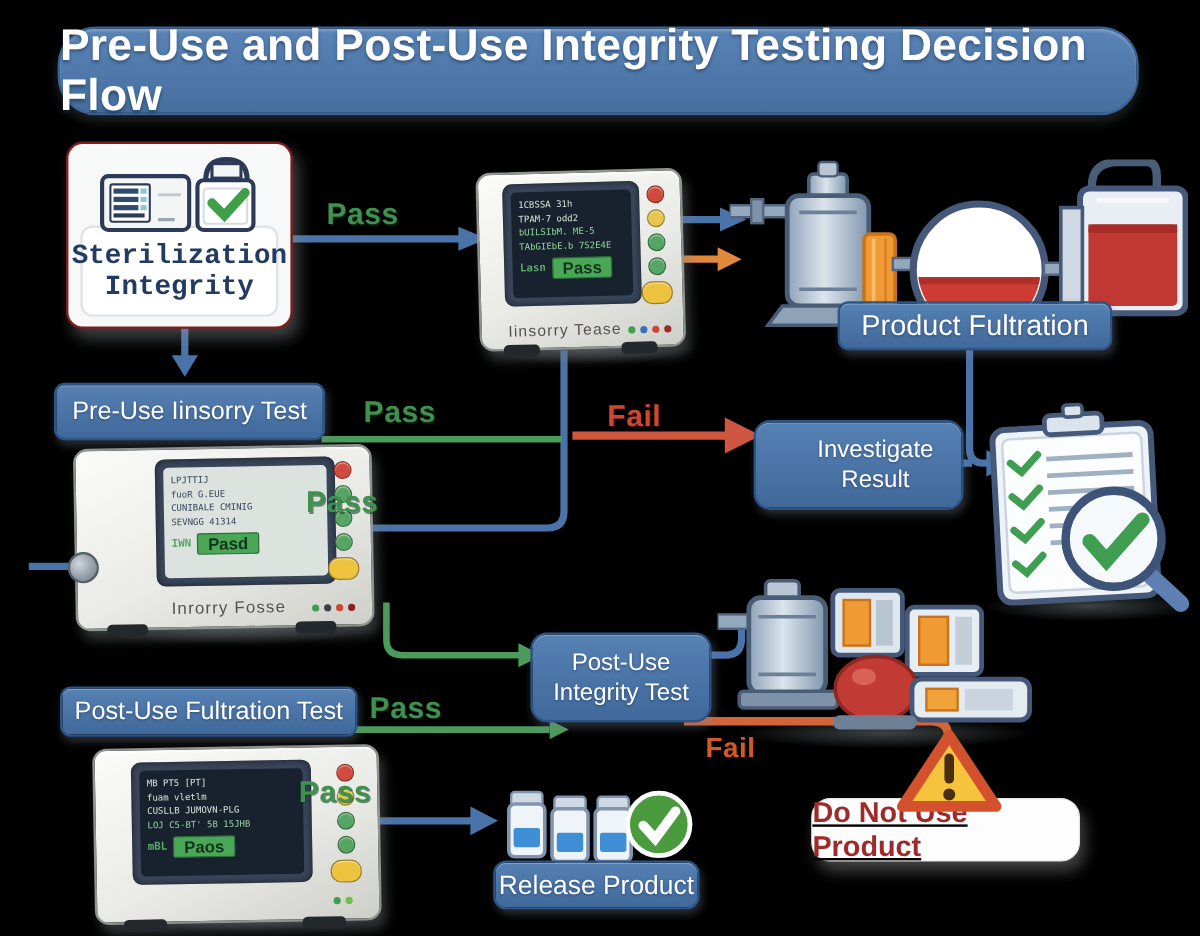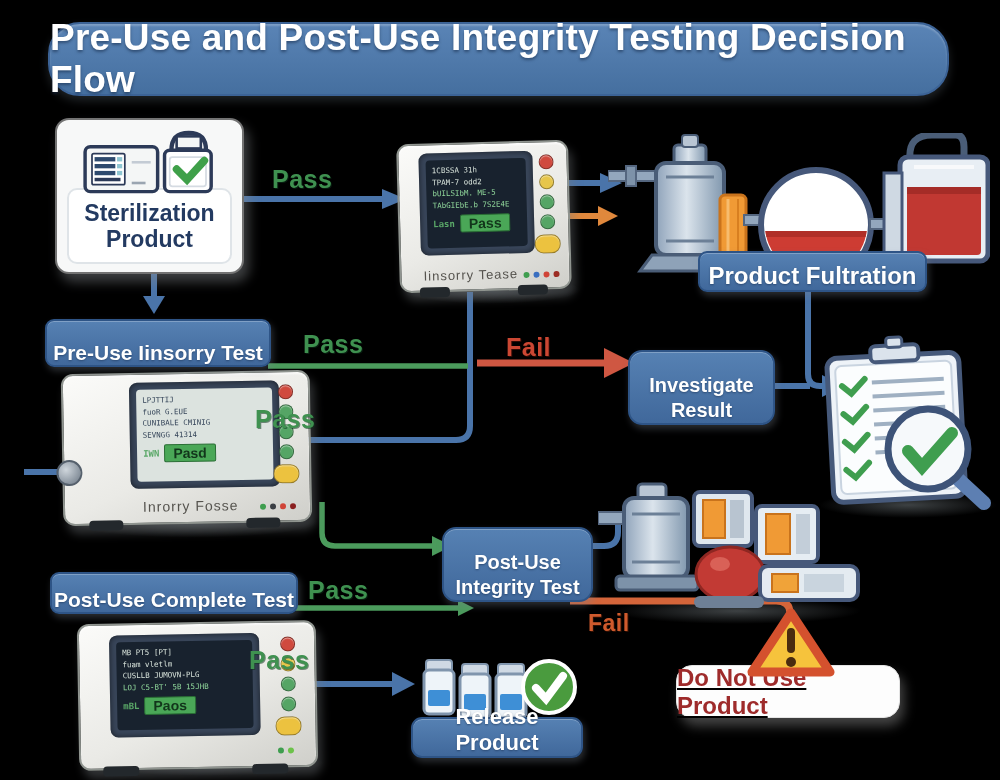--- a/index.html
+++ b/index.html
@@ -11,29 +11,29 @@
   
   .banner{position:absolute;left:48px;top:22px;width:897px;height:70px;border-radius:32px;
           background:linear-gradient(#5a84b6,#456f9f);border:2px solid #3c6396;
           display:flex;align-items:center;justify-content:center;z-index:4;
           box-shadow:0 5px 10px rgba(90,100,110,.35), inset 0 2px 2px rgba(255,255,255,.22);}
   .banner span{color:#fff;font-size:37px;font-weight:bold;letter-spacing:.2px;
           text-shadow:0 2px 3px rgba(20,40,70,.55);}
 
   
   .pill{position:absolute;background:linear-gradient(#5681b3,#40689b);border:2px solid #2e5486;
-        color:#fff;font-weight:bold;display:flex;align-items:flex-end;justify-content:center;
+        color:#fff;font-weight:normal;display:flex;align-items:center;justify-content:center;
         text-align:center;z-index:4;border-radius:9px;
         box-shadow:2px 4px 7px rgba(120,130,140,.35), inset 0 1px 0 rgba(255,255,255,.25);
         text-shadow:0 1px 2px rgba(20,40,70,.5);}
   .pill.box{border-radius:14px;line-height:1.25;}
 
   
-  .card{position:absolute;background:#f7f8f8;border:2px solid #737373;border-radius:14px;z-index:3;
-        box-shadow:5px 8px 12px rgba(135,140,145,.45);}
+  .card{position:absolute;background:#f7f8f8;border:2px solid #7f1d1d;border-radius:14px;z-index:3;
+        box-shadow:5px 8px 12px rgba(135,140,145,.45);font-family:Liberation Mono, monospace;}
   .card .ipanel{position:absolute;left:10px;right:10px;bottom:8px;height:72px;background:#fff;
         border:2px solid #dfe4e8;border-radius:10px;display:flex;flex-direction:column;
         align-items:center;justify-content:center;}
   .card .ipanel span{color:#233a61;font-weight:bold;font-size:23px;line-height:1.15;}
   .dnu{position:absolute;background:#fdfdfd;border:1px solid #e4e4e4;border-radius:16px;z-index:4;
         display:flex;align-items:center;justify-content:center;
         box-shadow:4px 8px 12px rgba(135,135,135,.5);text-decoration:underline;}
   .dnu span{color:#9e2b2b;font-weight:bold;font-size:24px;}
 
   
@@ -137,48 +137,48 @@
       <line x1="60" y1="42" x2="82" y2="42" stroke="#c3cbd4" stroke-width="3"></line>
       <line x1="60" y1="66" x2="76" y2="66" stroke="#9aa5b1" stroke-width="3"></line>
       <path d="M106 28 Q106 8 126 8 Q146 8 146 28" fill="none" stroke="#2c3a58" stroke-width="5"></path>
       <rect x="112" y="12" width="28" height="14" fill="#f4f6f6" stroke="#2c3a58" stroke-width="3"></rect>
       <rect x="98" y="28" width="54" height="48" rx="6" fill="#ffffff" stroke="#2c3a58" stroke-width="4"></rect>
       <rect x="104" y="36" width="42" height="34" rx="3" fill="#ffffff" stroke="#d5dbe2" stroke-width="2"></rect>
       <path d="M112 50 l12 12 l20 -22" stroke="#3fa049" stroke-width="9" fill="none" stroke-linecap="round"></path>
     </svg>
     <div class="ipanel">
       <span>Sterilization</span>
-      <span>Product</span>
+      <span>Integrity</span>
     </div>
   </div>
 
   <div class="pill" style="left:45px;top:319px;width:222px;height:44px;font-size:21px;">
     <span>Pre-Use Iinsorry Test</span>
   </div>
 
   <div class="pill" style="left:698px;top:251px;width:225px;height:37px;font-size:24px;">
     <span>Product Fultration</span>
   </div>
 
-  <div class="pill box" style="left:628px;top:350px;width:143px;height:71px;font-size:20px;">
+  <div class="pill box" style="left:628px;top:350px;width:143px;height:71px;font-size:20px;padding-left:28px;">
     <span>
       <span>Investigate</span><br>
       <span>Result</span>
     </span>
   </div>
 
   <div class="pill box" style="left:442px;top:527px;width:147px;height:71px;font-size:20px;">
     <span>
       <span>Post-Use</span><br>
       <span>Integrity Test</span>
     </span>
   </div>
 
   <div class="pill" style="left:50px;top:572px;width:244px;height:38px;font-size:21px;">
-    <span>Post-Use Complete Test</span>
+    <span>Post-Use Fultration Test</span>
   </div>
 
   <div class="pill" style="left:411px;top:717px;width:168px;height:37px;font-size:22px;border-radius:11px;">
     <span>Release Product</span>
   </div>
 
   <div class="dnu" style="left:676px;top:665px;width:222px;height:51px;">
     <span>Do Not Use Product</span>
   </div>
 

